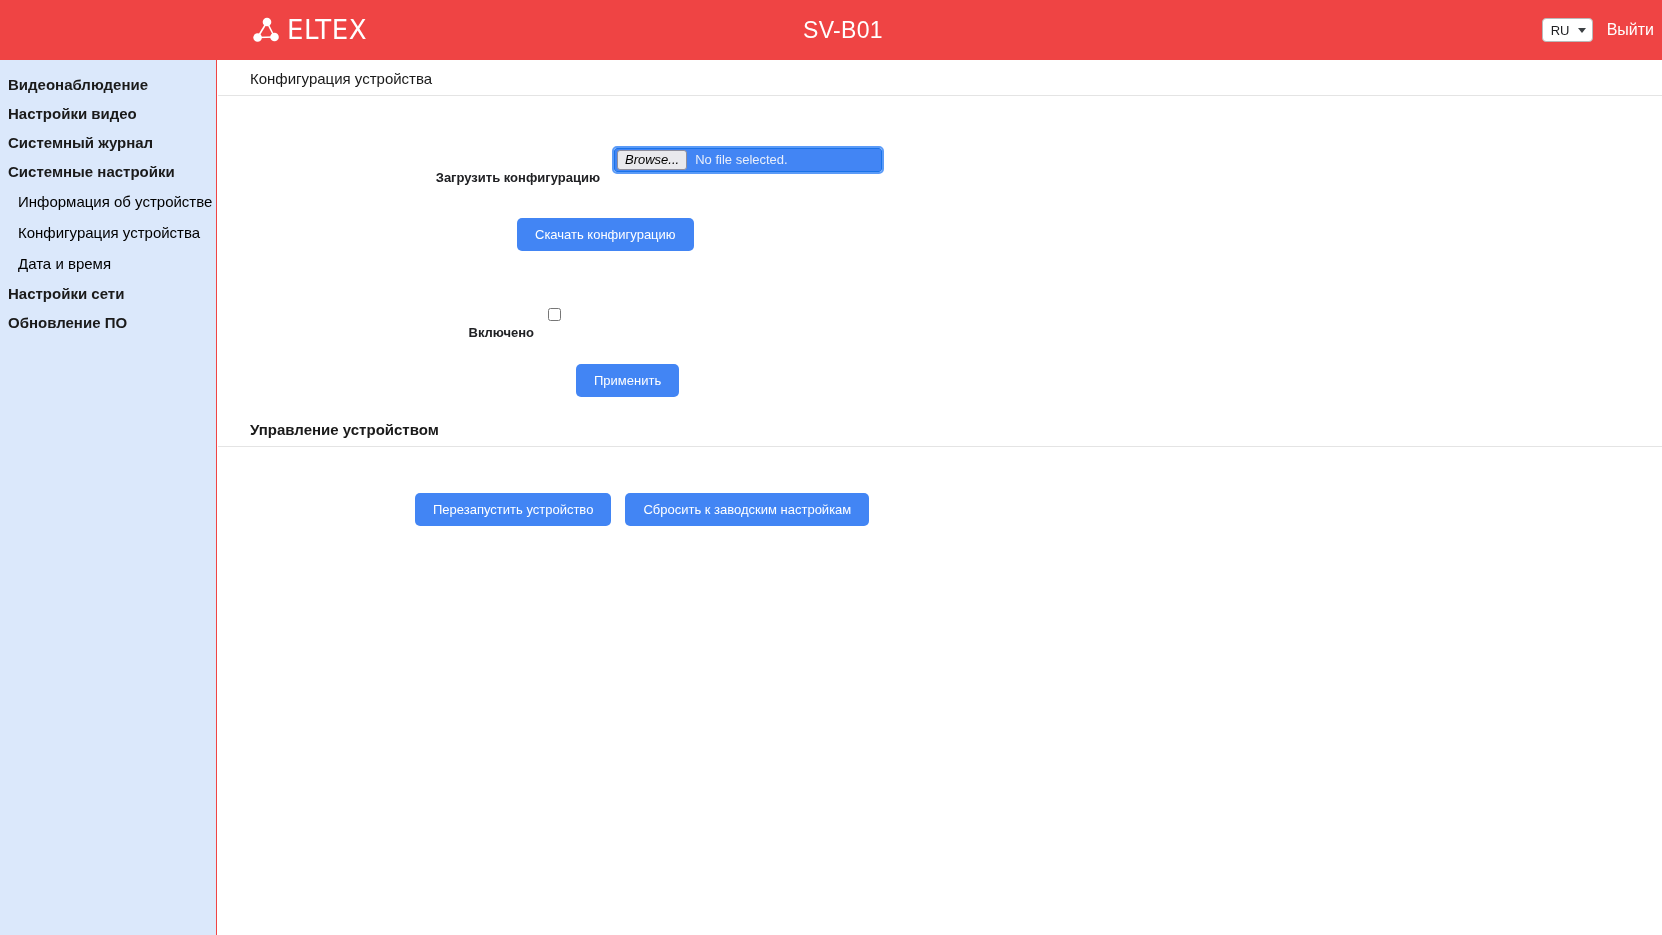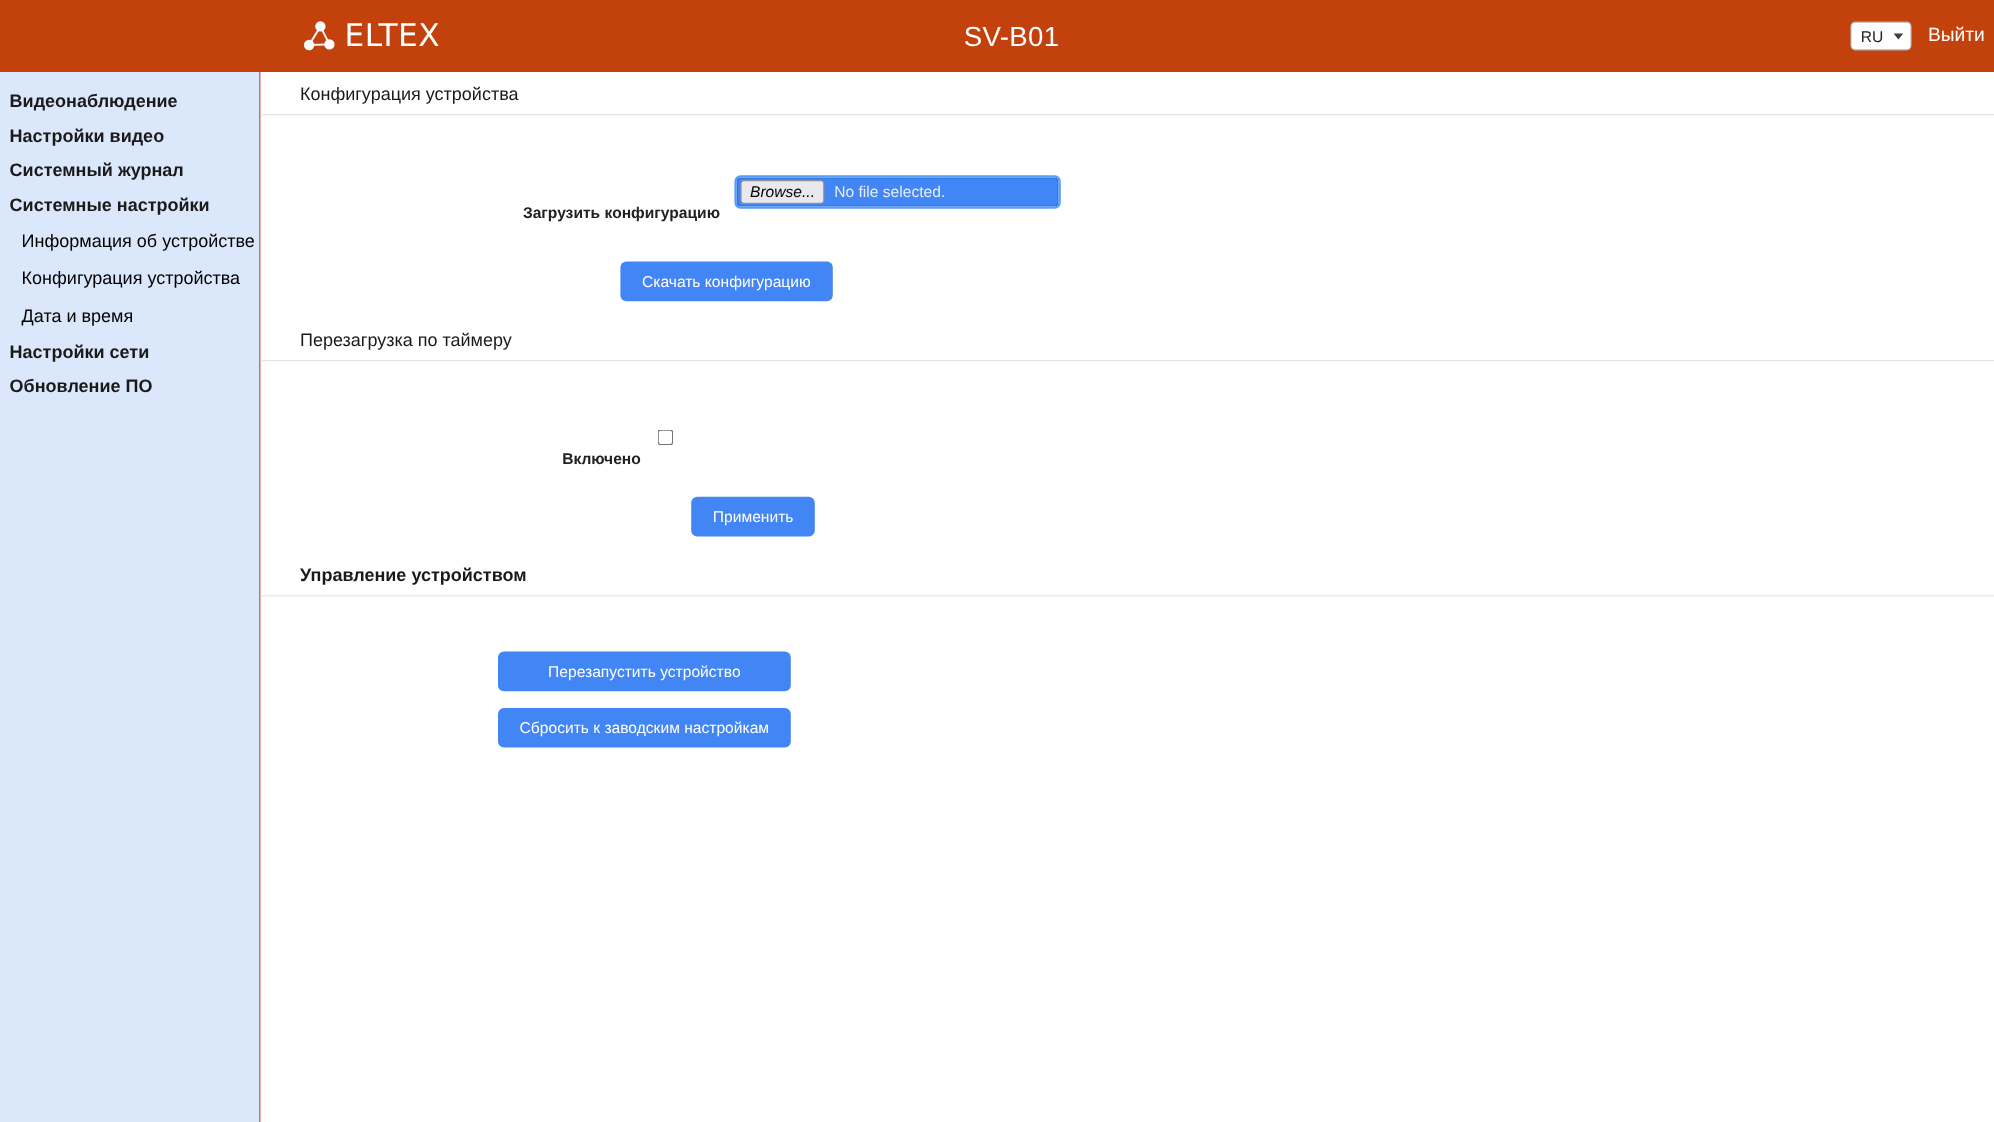--- a/index.html
+++ b/index.html
@@ -13,21 +13,21 @@
     background: #ffffff;
     font-family: "Liberation Sans", "DejaVu Sans", sans-serif;
   }
 
   
   .header {
     position: absolute;
     top: 0; left: 0;
     width: 1662px;
     height: 60px;
-    background: #c2410c;
+    background: #ef4444;
     display: flex;
     align-items: center;
   }
   .logo-wrap {
     position: absolute;
     left: 253px;
     top: 0;
     height: 60px;
     display: flex;
     align-items: center;
@@ -213,21 +213,20 @@
     white-space: nowrap;
   }
   .btn-center-row {
     display: flex;
     justify-content: flex-start;
     padding-left: 396px;
   }
   .btn-pair {
     display: flex;
     gap: 14px;
-    flex-direction: column;
   }
 
   
   .chk {
     width: 13px;
     height: 13px;
     margin: 0;
     cursor: pointer;
   }
 </style>
@@ -281,21 +280,20 @@
       <span class="file-field">
         <span class="browse-btn">Browse...</span>
         <span class="file-status">No file selected.</span>
       </span>
     </div>
     <div class="btn-center-row" style="padding-top:33px;padding-left:299px;">
       <button class="btn">Скачать конфигурацию</button>
     </div>
   </div>
 
-  <h2 class="section-title" style="margin-top:24px;">Перезагрузка по таймеру</h2>
   <div class="section-body" style="padding-top:38px;">
     <div class="form-row">
       <span class="form-label" style="width:330px;">Включено</span>
       <input type="checkbox" class="chk" style="">
     </div>
     <div class="btn-center-row" style="padding-top:24px;padding-left:358px;">
       <button class="btn">Применить</button>
     </div>
   </div>
 

